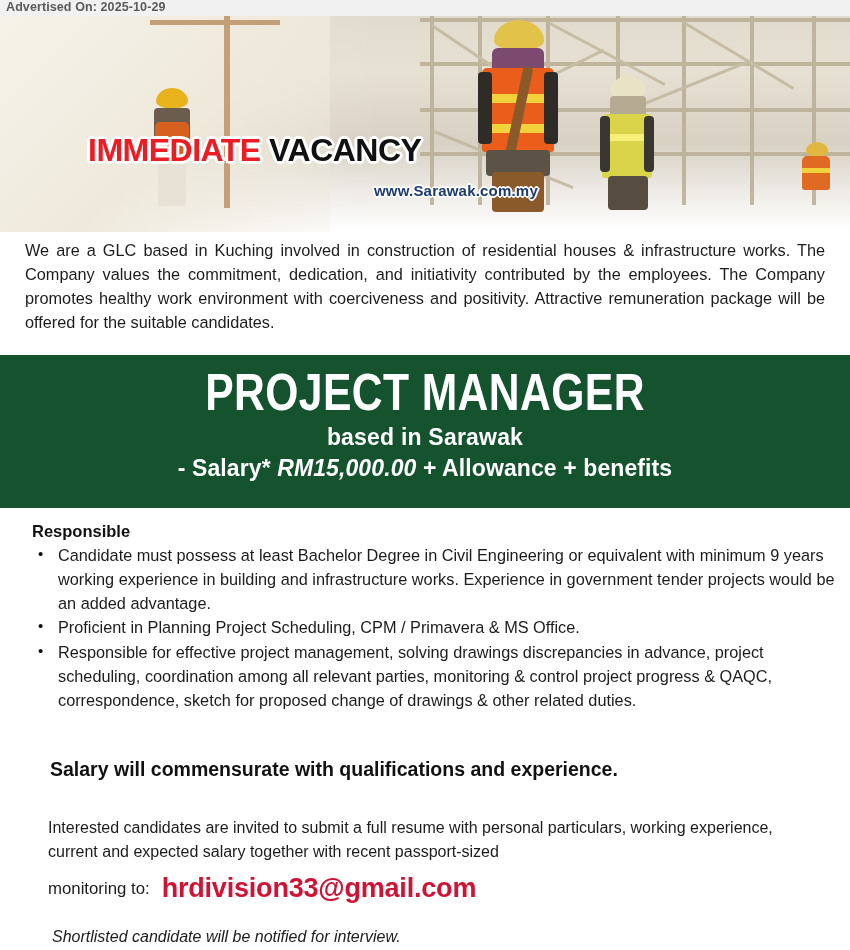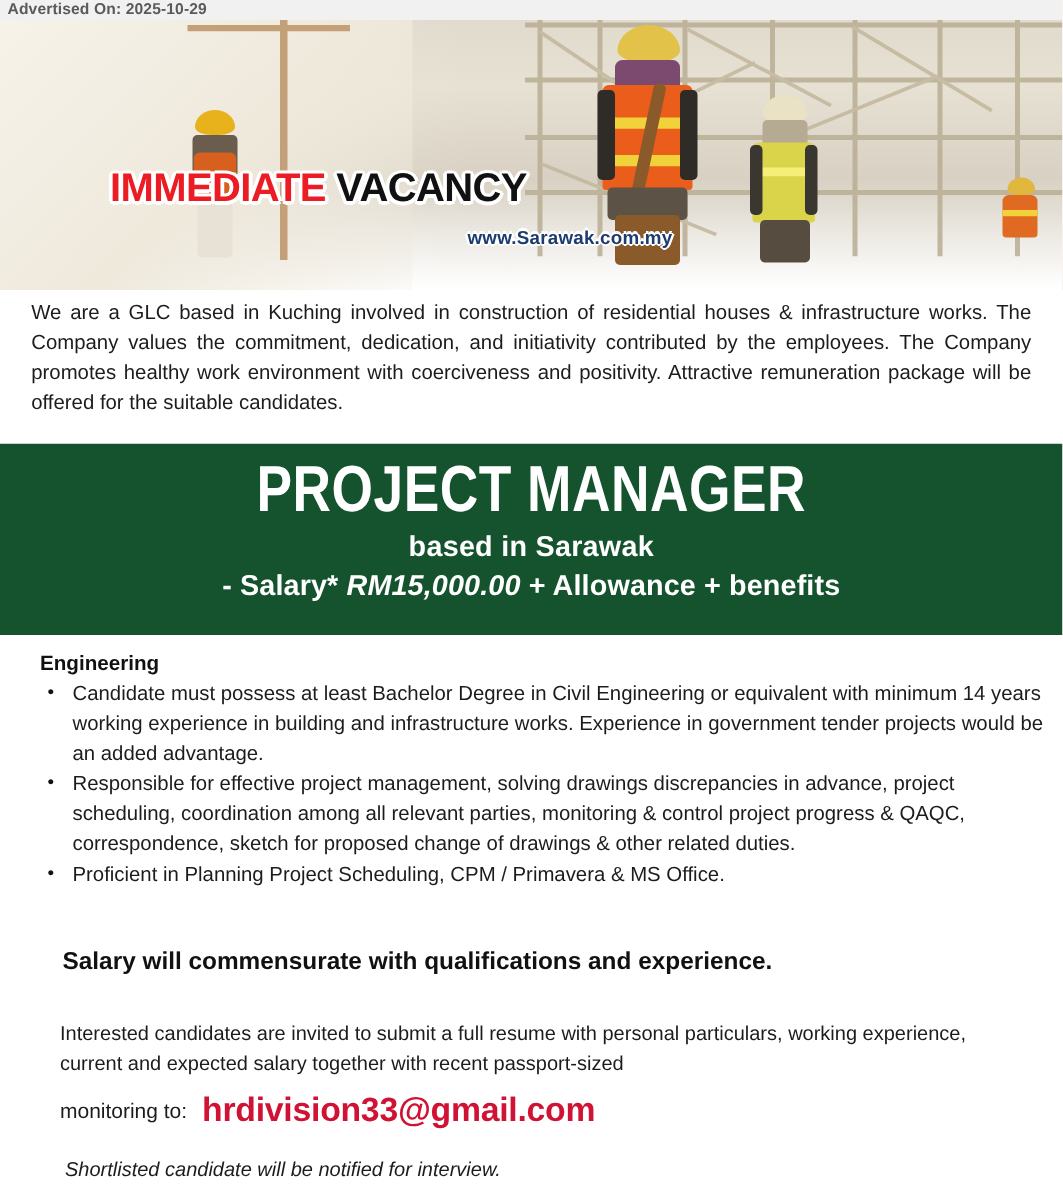--- a/index.html
+++ b/index.html
@@ -334,25 +334,25 @@
 <div class="intro">We are a GLC based in Kuching involved in construction of residential houses &amp; infrastructure works. The Company values the  commitment, dedication, and initiativity contributed by the employees. The Company promotes healthy work environment with coerciveness and positivity.  Attractive remuneration package will be offered for the suitable candidates.</div>
 
 <div class="blue-banner">
   <div class="job-title">PROJECT MANAGER</div>
   <div class="job-location">based in Sarawak</div>
   <div class="job-salary">
     <span>-  Salary* </span><span class="amount">RM15,000.00</span><span> + Allowance + benefits</span>
   </div>
 </div>
 
-<div class="req-title">Engineering</div>
+<div class="req-title">Responsible</div>
 <ul class="req-list">
-  <li>Candidate must possess at least Bachelor Degree in Civil Engineering or equivalent with minimum 14 years working experience in building and infrastructure works. Experience in government tender projects would be an added advantage.</li>
+  <li>Candidate must possess at least Bachelor Degree in Civil Engineering or equivalent with minimum 9 years working experience in building and infrastructure works. Experience in government tender projects would be an added advantage.</li>
+  <li>Proficient in Planning Project Scheduling, CPM / Primavera &amp; MS Office.</li>
   <li>Responsible for effective project management, solving drawings discrepancies in advance, project scheduling, coordination among all relevant parties, monitoring &amp; control project progress &amp; QAQC, correspondence, sketch for proposed change of drawings &amp; other related duties.</li>
-  <li>Proficient in Planning Project Scheduling, CPM / Primavera &amp; MS Office.</li>
 </ul>
 
 <div class="commensurate">Salary will commensurate with qualifications and experience.</div>
 <div class="apply-text">Interested candidates are invited to submit a full resume with personal particulars, working experience, current and expected salary together with recent passport-sized</div>
 <div class="photo-line">
   <span>monitoring to:</span><span class="email">hrdivision33@gmail.com</span>
 </div>
 <div class="shortlisted">Shortlisted candidate will be notified for interview.</div>
 
 </body></html>

